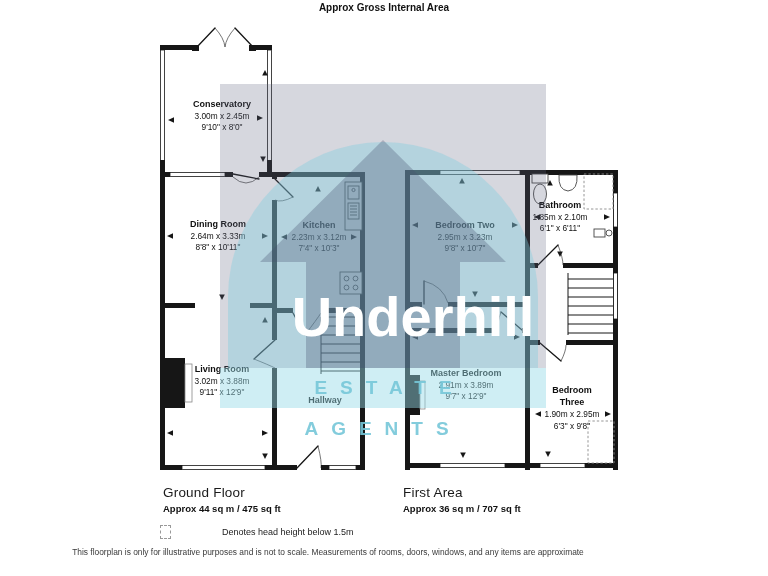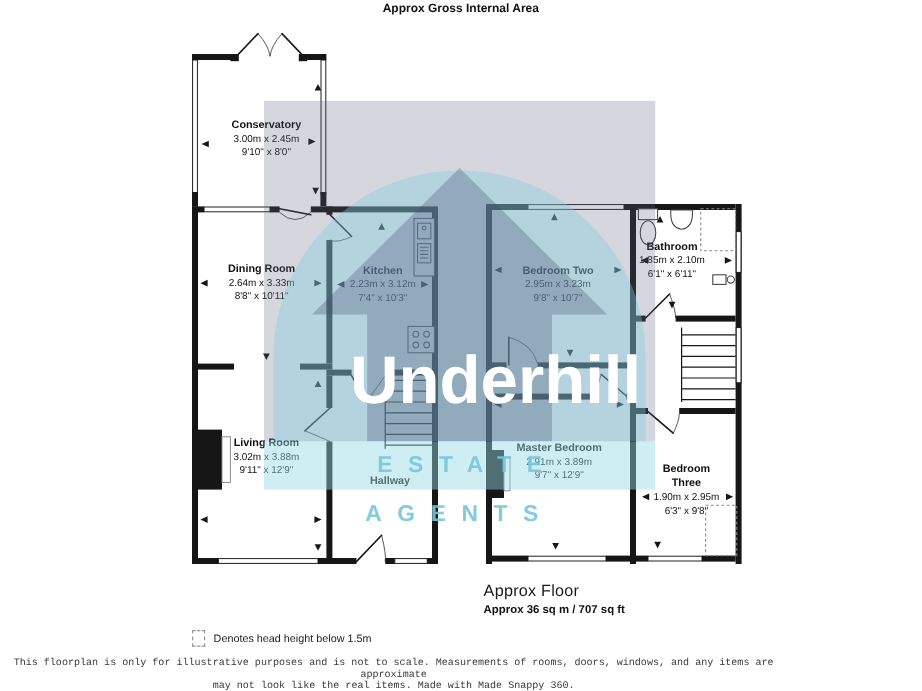--- a/index.html
+++ b/index.html
@@ -34,24 +34,24 @@
   #wm-band span{font-size:19px;font-weight:bold;letter-spacing:13px;color:rgba(118,198,216,0.9);
                 padding-left:13px;}
   
   .floor-cap .fl{font-size:13.5px;font-weight:400;color:#1a1a1a;letter-spacing:0.2px;}
   .floor-cap .fa{font-size:9.5px;font-weight:bold;color:#111;margin-top:3px;}
   #cap-ground{left:163px;top:485px;}
   #cap-first{left:403px;top:485px;}
   
   #legend{left:160px;top:525px;display:flex;align-items:center;gap:7px;}
   #legend .box{width:9px;height:12px;border:1px dashed #999;background:#fff;}
-  #legend .txt{font-size:9px;color:#222;}
+  #legend .txt{font-size:9px;color:#222;margin-left:44px;}
   
   #disclaimer{left:0;top:548px;width:656px;text-align:center;font-size:8.4px;
-              line-height:9.6px;color:#3a3a3a;font-family:Liberation Mono, monospace;}
+              line-height:9.6px;color:#3a3a3a;}
 </style>
 </head>
 <body>
 
 <div id="page">
 
   <div id="header" class="abs">
     <div class="t1">Approx Gross Internal Area</div>
   </div>
 
@@ -284,28 +284,31 @@
     <div id="wm-dome"></div>
     <svg width="326" height="284" style="position:absolute;left:0;top:0">
       <path d="M163,56 L286,178 L240,178 L240,284 L86,284 L86,178 L40,178 Z" fill="rgba(70,80,108,0.30)"></path>
     </svg>
   </div>
   <div id="wm-brand" class="abs">Underhill</div>
   <div id="wm-band" class="abs">
     <span>ESTATE AGENTS</span>
   </div>
 
+  <div id="cap-ground" class="abs floor-cap">
+    <div class="fl">Ground Floor</div>
+    <div class="fa">Approx 44 sq m / 475 sq ft</div>
+  </div>
   <div id="cap-first" class="abs floor-cap">
-    <div class="fl">Approx Floor</div>
+    <div class="fl">First Area</div>
     <div class="fa">Approx 36 sq m / 707 sq ft</div>
   </div>
 
   <div id="legend" class="abs">
     <div class="box"></div>
     <div class="txt">Denotes head height below 1.5m</div>
   </div>
 
   <div id="disclaimer" class="abs">
     <div>This floorplan is only for illustrative purposes and is not to scale. Measurements of rooms, doors, windows, and any items are approximate</div>
-    <div>may not look like the real items. Made with Made Snappy 360.</div>
   </div>
 
 </div>
 
 </body></html>

